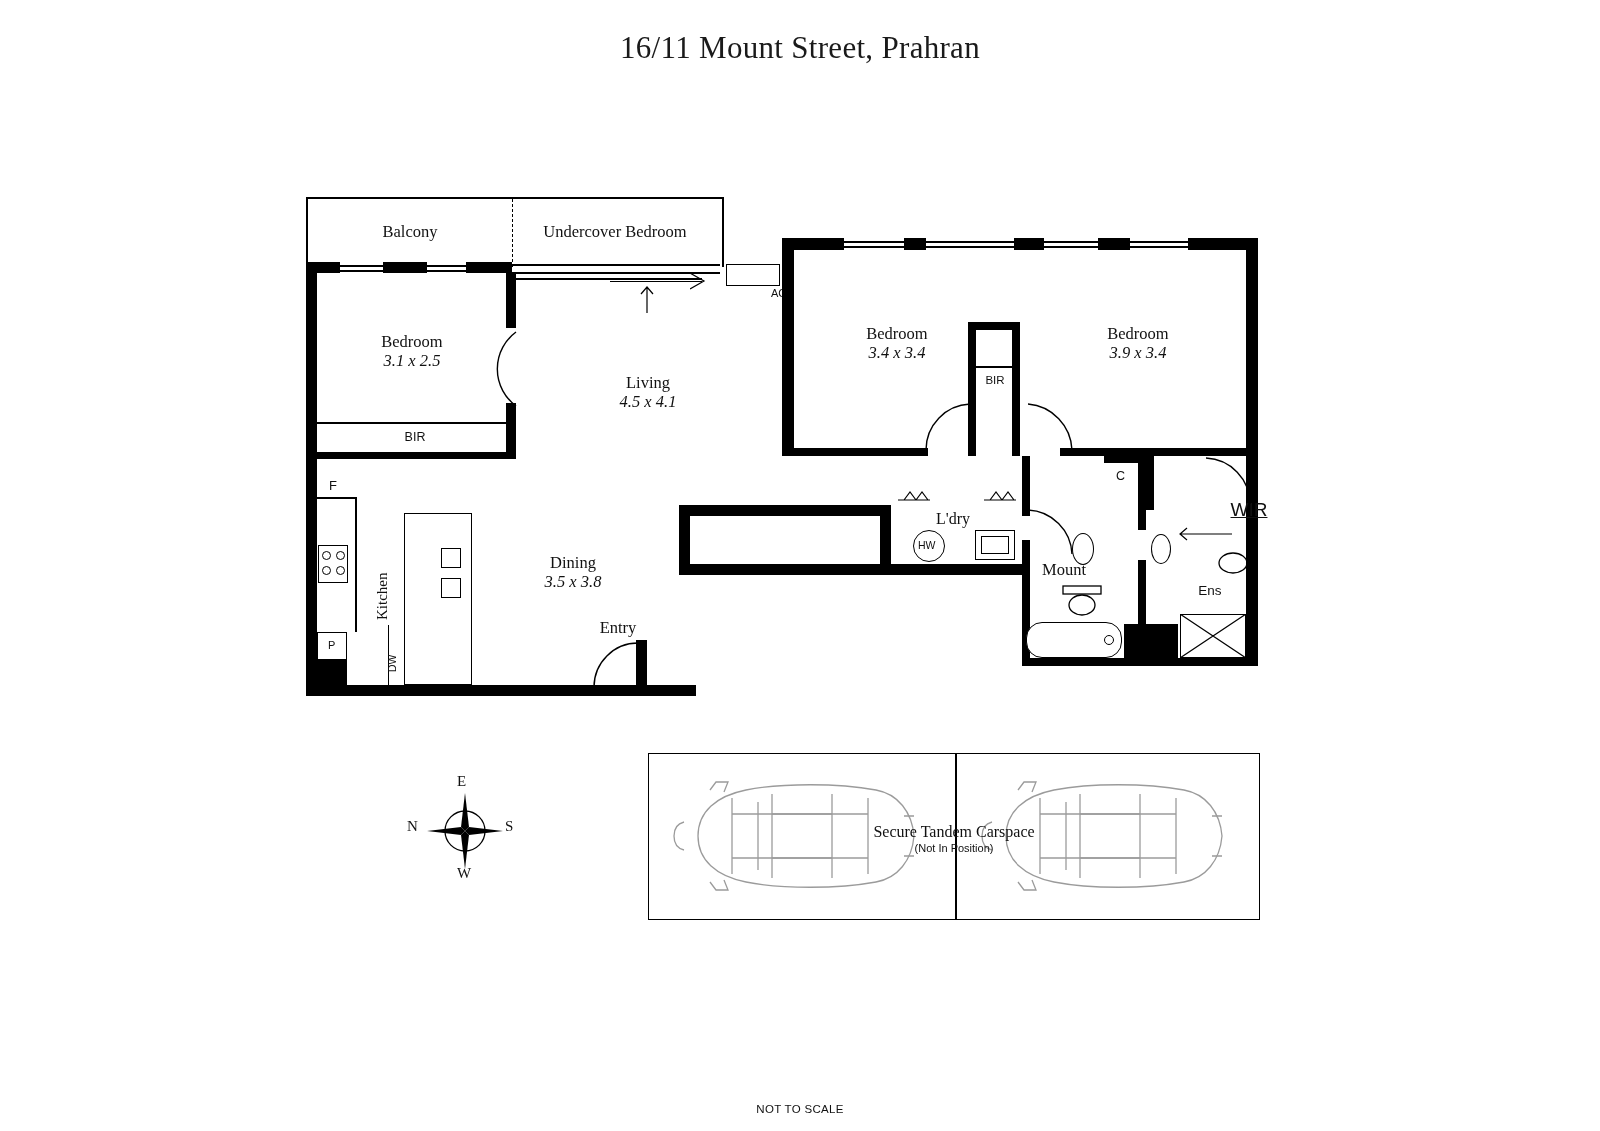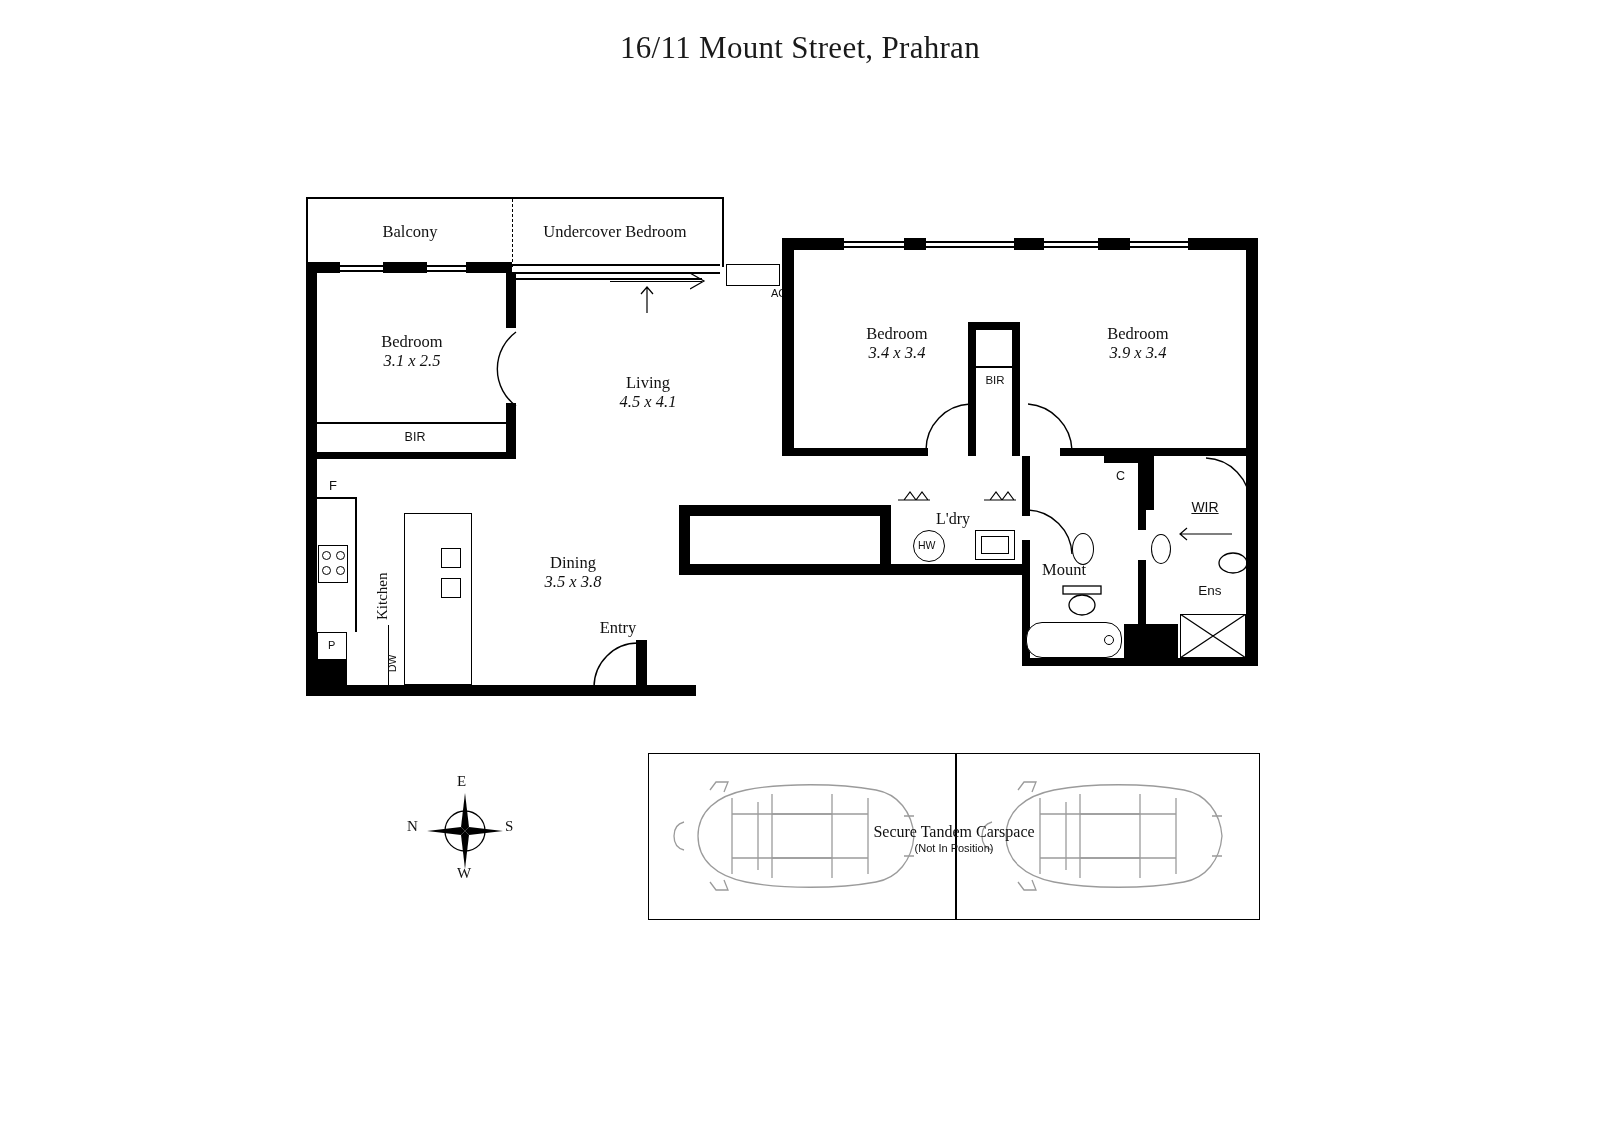--- a/index.html
+++ b/index.html
@@ -365,21 +365,21 @@
   <div class="wall" style="left:1138px; top:560px; width:8px; height:106px;"></div>
   <div class="wall" style="left:1022px; top:658px; width:236px; height:8px;"></div>
   <div class="wall" style="left:1124px; top:624px; width:54px; height:42px;"></div>
   <div class="wall" style="left:1146px; top:456px; width:8px; height:54px;"></div>
 
   <div class="tiny-label" style="left:1116px; top:469px; font-size:12.5px;"><span>C</span></div>
 
   <div class="room-label" style="left:1030px; top:560px; width:68px;">
     <span>Mount</span>
   </div>
-  <div class="small-label" style="left:1180px; top:499px; width:50px; font-size:14px;text-decoration:underline;"><span>WIR</span></div>
+  <div class="small-label" style="left:1224px; top:499px; width:50px; font-size:19px;text-decoration:underline;"><span>WIR</span></div>
   <div class="small-label" style="left:1186px; top:583px; width:48px; font-size:13.5px;"><span>Ens</span></div>
 
   <svg style="position:absolute; left:1204px; top:456px; width:48px; height:52px;" viewBox="0 0 48 52">
       <path d="M2 2 A 46 46 0 0 1 46 48" fill="none" stroke="#000" stroke-width="1.4"></path>
     </svg>
 
   <svg style="position:absolute; left:1178px; top:526px; width:56px; height:16px;" viewBox="0 0 56 16">
       <path d="M54 8 L2 8 M9 2 L2 8 L9 14" fill="none" stroke="#000" stroke-width="1.2"></path>
     </svg>
 
@@ -459,13 +459,14 @@
     <path d="M232 44 L242 44 M232 84 L242 84"></path>
     <path d="M38 18 L44 10 L56 10 L52 20"></path>
     <path d="M38 110 L44 118 L56 118 L52 108"></path>
   </g>
 </svg>
 
 <div id="carspace-label">Secure Tandem Carspace</div>
 <div id="carspace-sub">(Not In Position)</div>
 
 <div id="footer">
+  <div class="nts">NOT TO SCALE</div>
 </div>
 
 </body></html>

